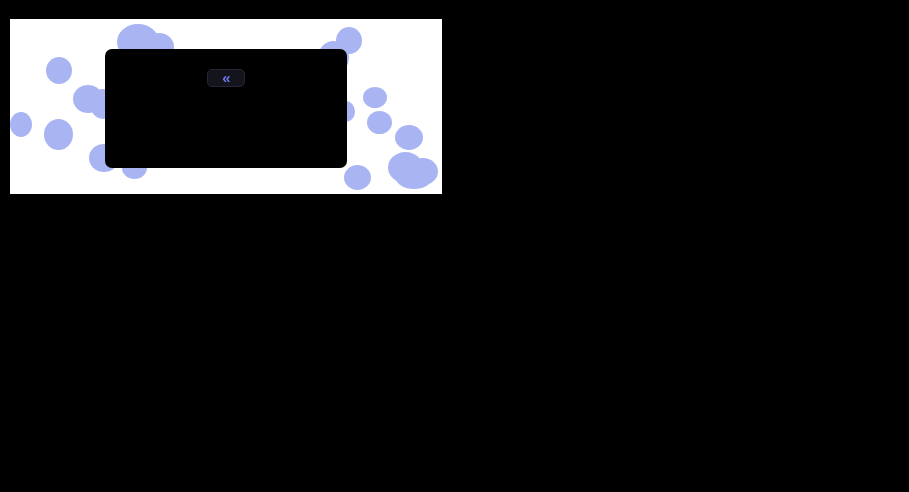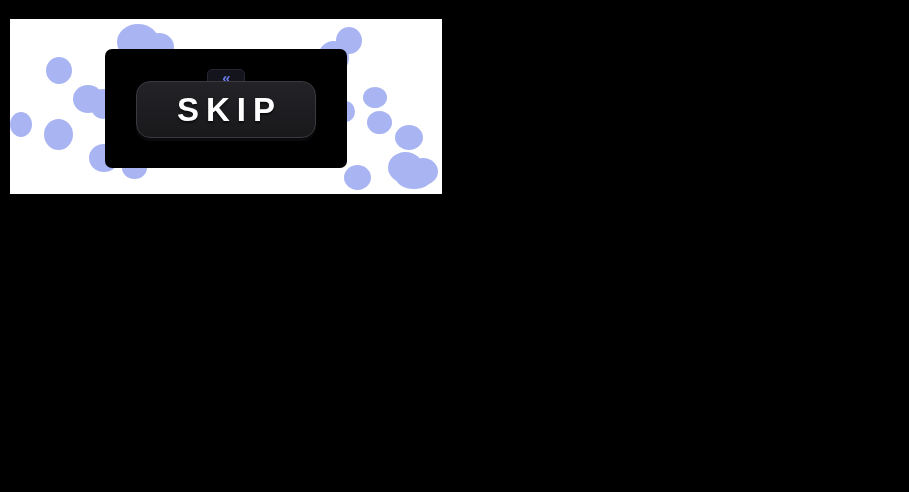--- a/index.html
+++ b/index.html
@@ -110,18 +110,15 @@
         <div class="blob" style="left: 385px; top: 106px; width: 28px; height: 25px; background: rgb(169, 180, 242);"></div>
         <div class="blob" style="left: 378px; top: 133px; width: 35px; height: 31px; background: rgb(169, 180, 242);"></div>
         <div class="blob" style="left: 398px; top: 139px; width: 30px; height: 27px; background: rgb(169, 180, 242);"></div>
         <div class="blob" style="left: 386px; top: 148px; width: 36px; height: 22px; background: rgb(169, 180, 242);"></div>
         <div class="blob" style="left: 334px; top: 146px; width: 27px; height: 25px; background: rgb(169, 180, 242);"></div>
       </div>
     <div class="overlay-panel">
       <button class="rewind-btn">
         <span class="rewind-chev">«</span>
       </button>
-      <button class="skip-btn">
-        <span class="skip-label">SKIP</span>
-      </button>
     </div>
   </div>
 </div>
 
 </body></html>

